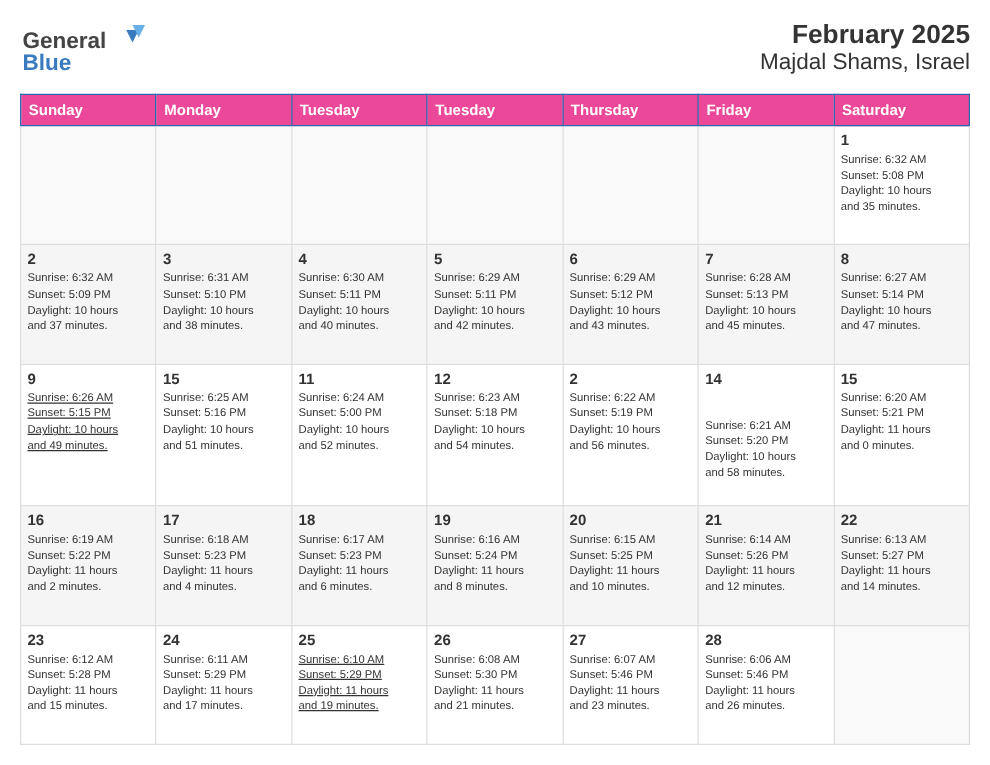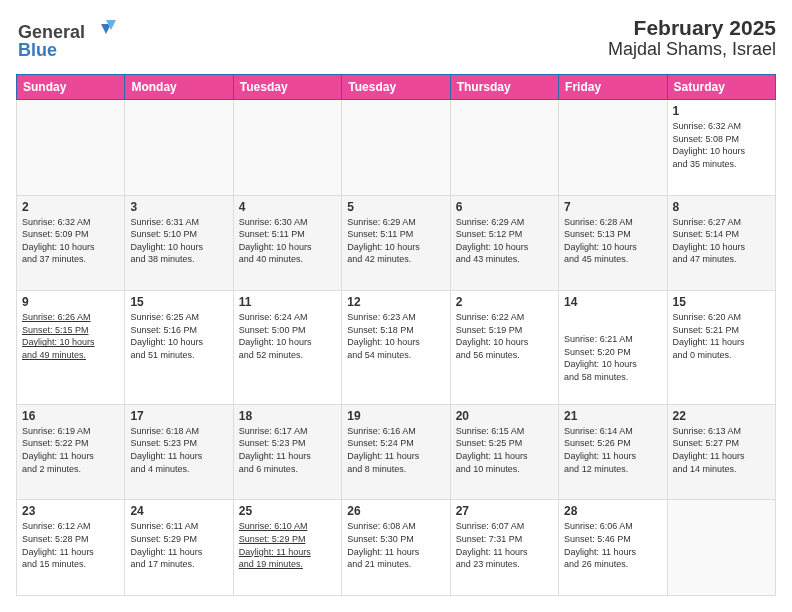--- a/index.html
+++ b/index.html
@@ -310,21 +310,21 @@
           <td>
             <span class="day-num">26</span>
             <div class="day-info" style="white-space: pre-line;">Sunrise: 6:08 AM
 Sunset: 5:30 PM
 Daylight: 11 hours
 and 21 minutes.</div>
           </td>
           <td>
             <span class="day-num">27</span>
             <div class="day-info" style="white-space: pre-line;">Sunrise: 6:07 AM
-Sunset: 7:31 PM
+Sunset: 5:46 PM
 Daylight: 11 hours
 and 23 minutes.</div>
           </td>
           <td>
             <span class="day-num">28</span>
             <div class="day-info" style="white-space: pre-line;">Sunrise: 6:06 AM
 Sunset: 5:46 PM
 Daylight: 11 hours
 and 26 minutes.</div>
           </td>

